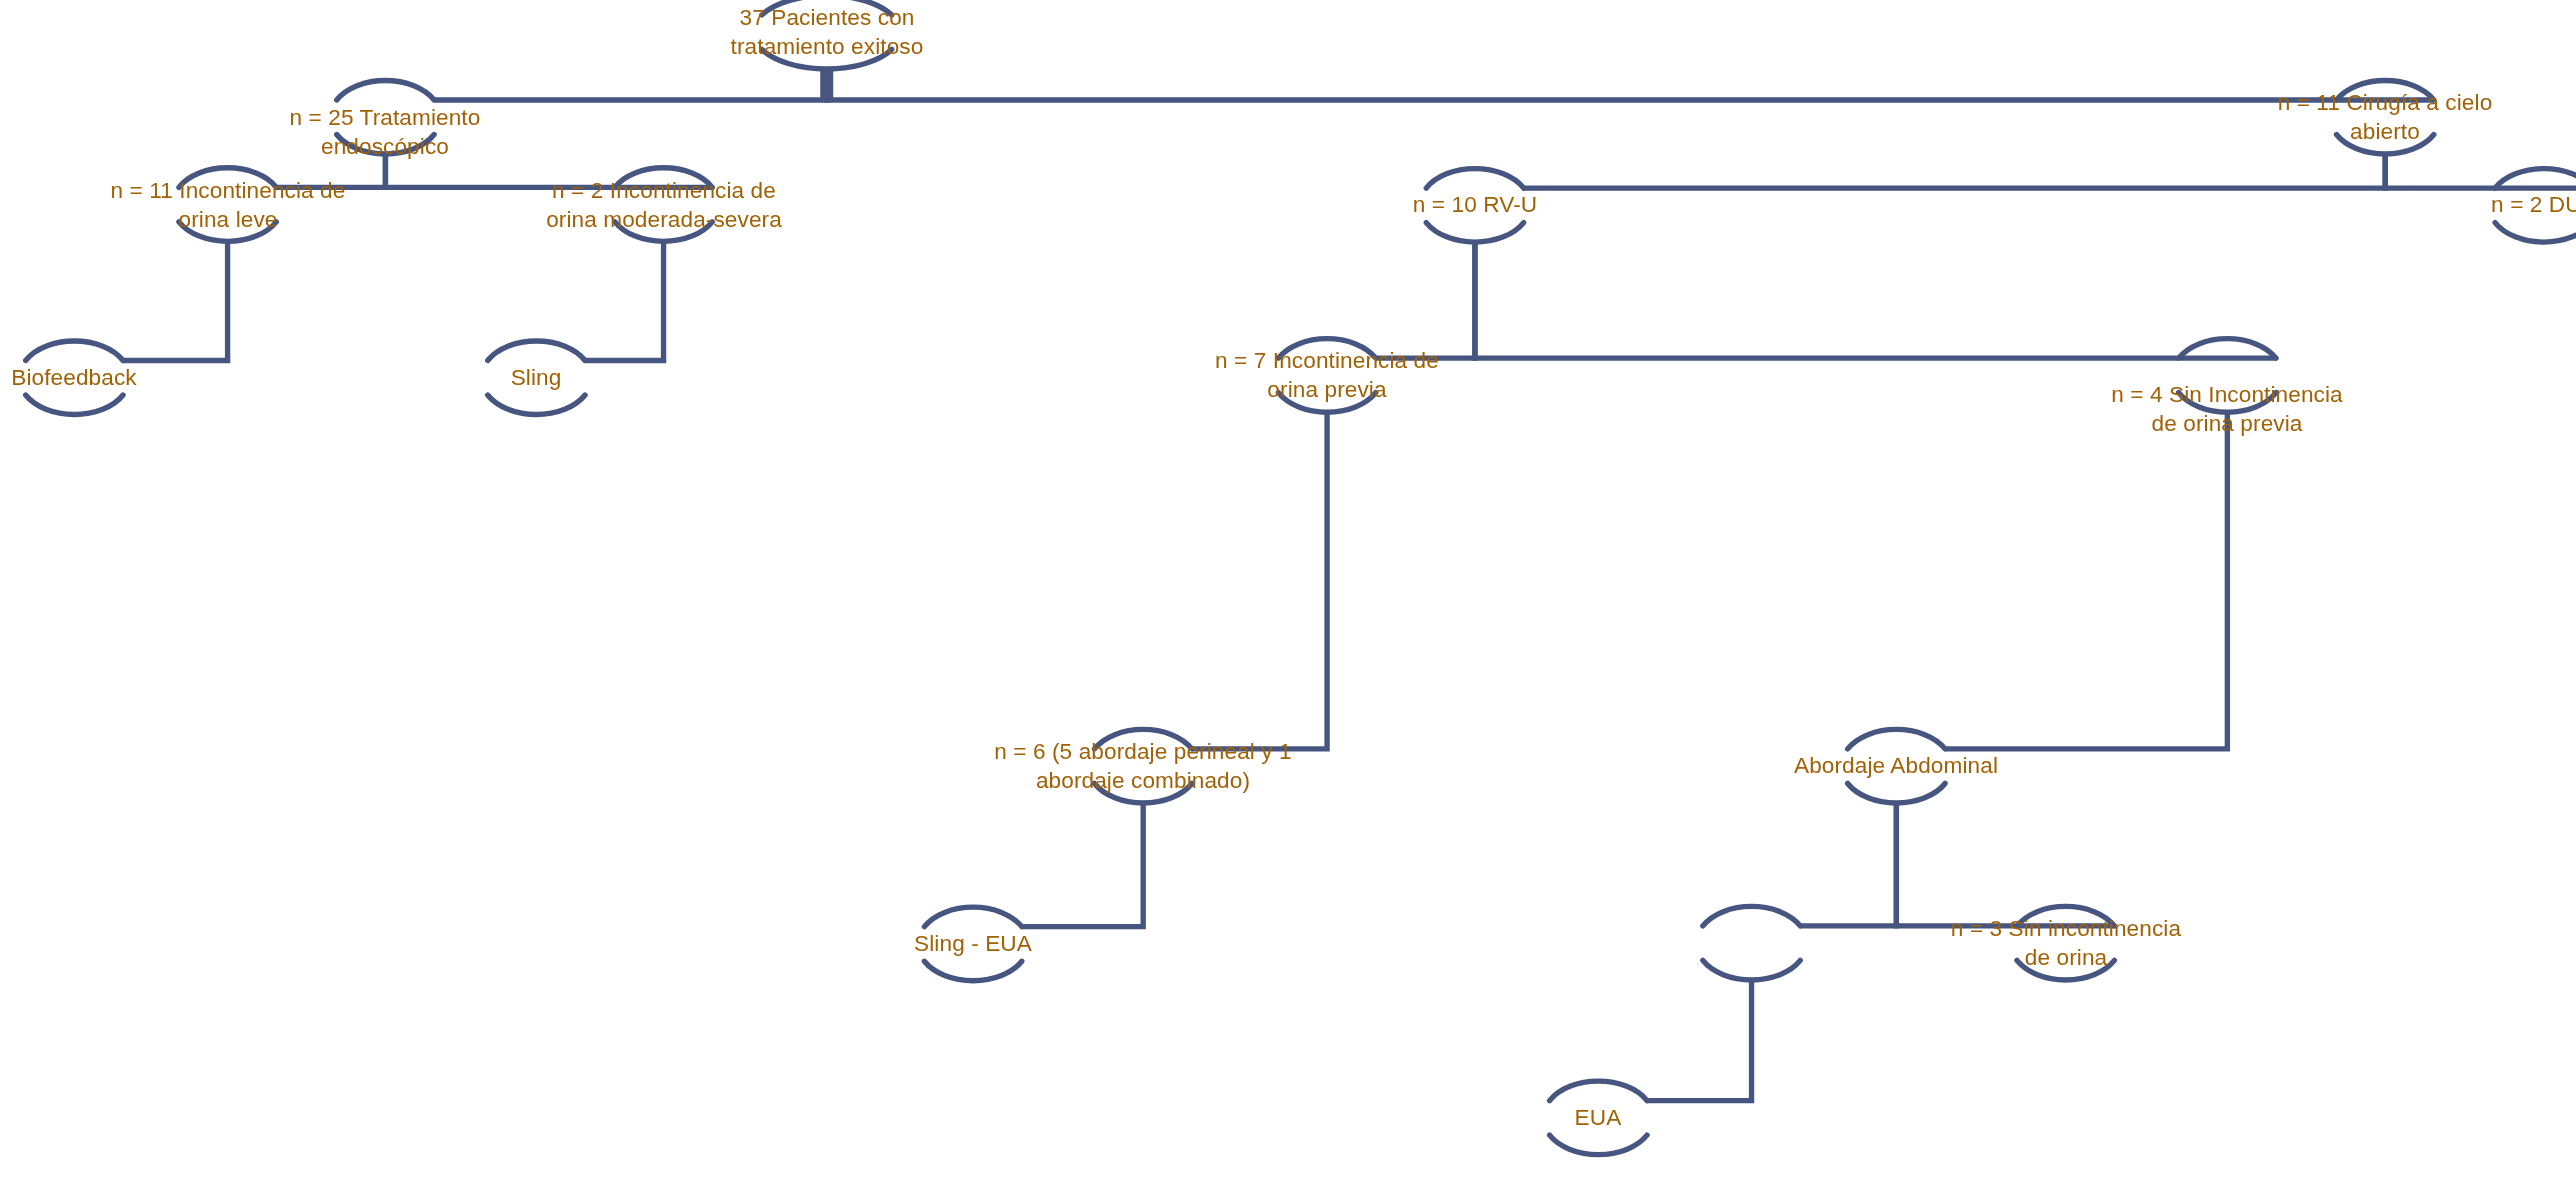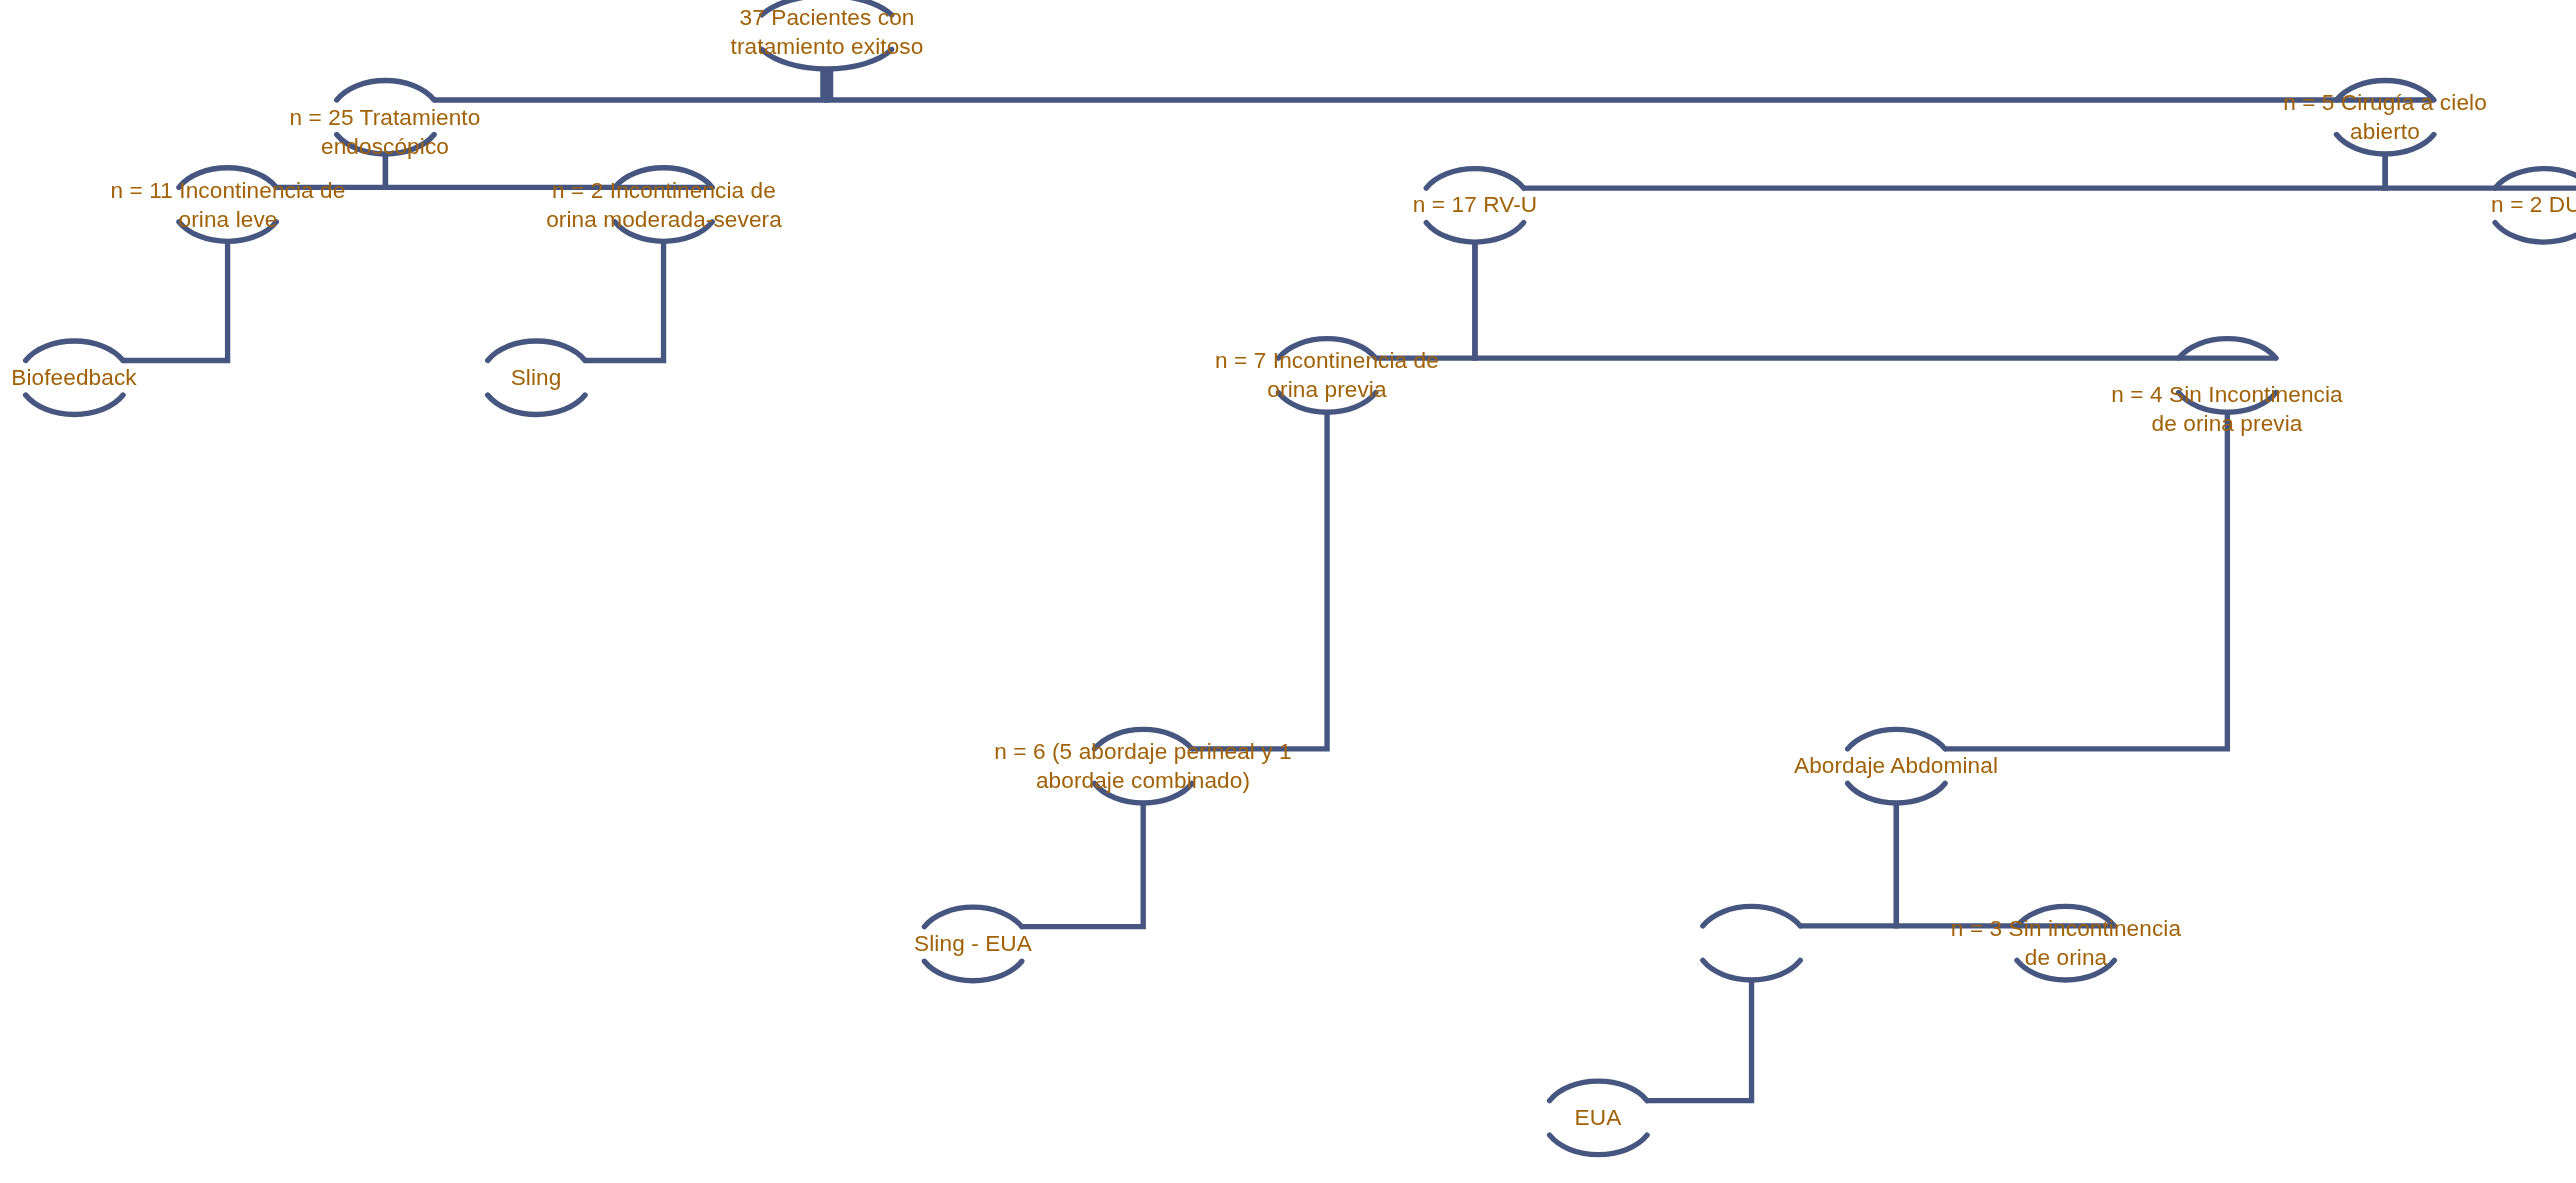--- a/index.html
+++ b/index.html
@@ -101,27 +101,27 @@
         <path d="M 2632.427773314157 1253.5346350137227 A 72 48 0 0 0 2759.572226685843 1253.5346350137227"></path>
         <path d="M 2022.4277733141573 1436.4653649862773 A 72 48 0 0 1 2149.572226685843 1436.4653649862773"></path>
         <path d="M 2022.4277733141573 1481.5346350137227 A 72 48 0 0 0 2149.572226685843 1481.5346350137227"></path>
       </g>
   </svg>
 
   <div class="node-label" style="left:827px; top:32px;  width:253px;">37 Pacientes con
 tratamiento exitoso</div>
   <div class="node-label" style="left:385px;  top:132px; width:253px;">n = 25 Tratamiento
 endoscópico</div>
-  <div class="node-label" style="left:2385px; top:117px; width:283px;">n = 5 Cirugía a cielo
+  <div class="node-label" style="left:2385px; top:117px; width:283px;">n = 11 Cirugía a cielo
 abierto</div>
   <div class="node-label" style="left:228px;  top:205px; width:306px;">n = 11 Incontinencia de
 orina leve</div>
   <div class="node-label" style="left:664px;  top:205px; width:306px;">n = 2 Incontinencia de
 orina moderada-severa</div>
-  <div class="node-label" style="left:1475px; top:205px; width:192px;">n = 17 RV-U</div>
+  <div class="node-label" style="left:1475px; top:205px; width:192px;">n = 10 RV-U</div>
   <div class="node-label" style="left:2544px; top:205px; width:176px;">n = 2 DUA</div>
   <div class="node-label" style="left:74px;   top:378px; width:192px;">Biofeedback</div>
   <div class="node-label" style="left:536px;  top:378px; width:169px;">Sling</div>
   <div class="node-label" style="left:1327px; top:375px; width:306px;">n = 7 Incontinencia de
 orina previa</div>
   <div class="node-label" style="left:2227px; top:375px; width:306px;margin-top:34px;">n = 4 Sin Incontinencia
 de orina previa</div>
   <div class="node-label" style="left:1143px; top:766px; width:398px;">n = 6 (5 abordaje perineal y 1
 abordaje combinado)</div>
   <div class="node-label" style="left:1896px; top:766px; width:306px;">Abordaje Abdominal</div>

